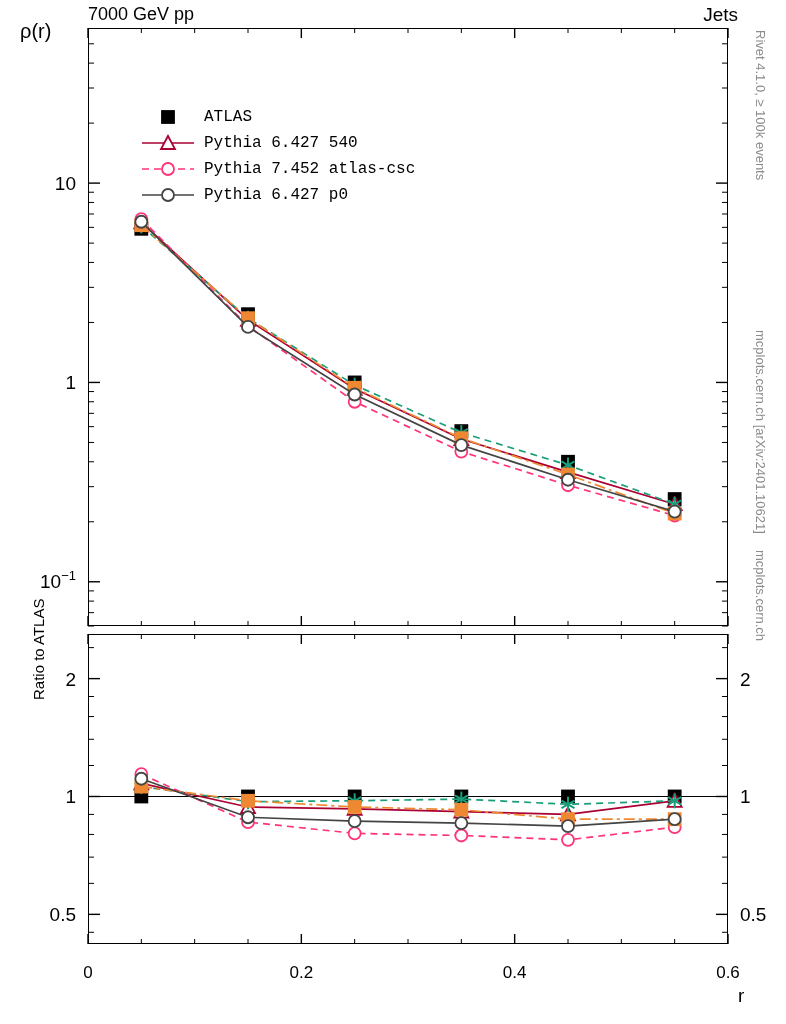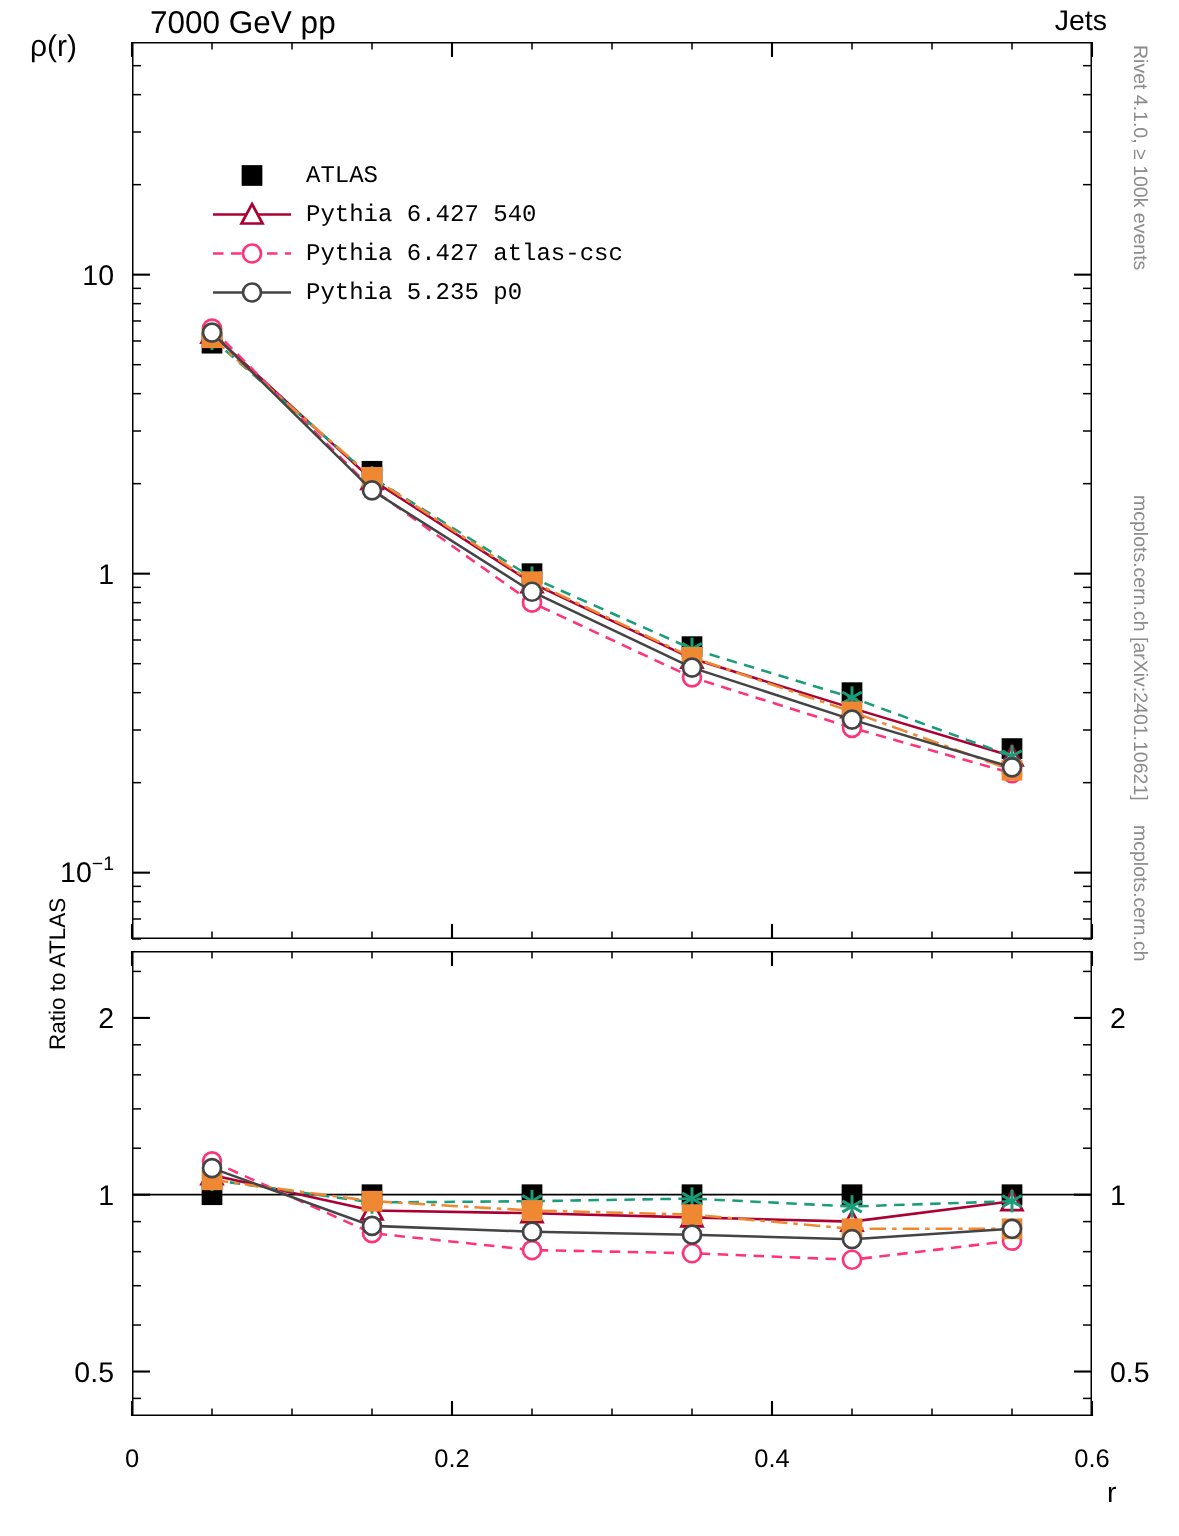--- a/index.html
+++ b/index.html
@@ -17,22 +17,22 @@
   }
   .root {
     position: absolute;
     left: 0; top: 0;
     width: 786px; height: 1024px;
   }
   .abs { position: absolute; }
 
   
   #header-left {
-    left: 100px; top: 4px;
-    font-size: 21px;
+    left: 88px; top: 4px;
+    font-size: 18px;
   }
   #header-right {
     right: 48px; top: 4px;
     font-size: 19px;
   }
 
   
   .vcap {
     position: absolute;
     transform-origin: left top;
@@ -158,28 +158,28 @@
           <line x1="2" y1="10" x2="54" y2="10" stroke="#aa0033" stroke-width="1.7"></line>
           <polygon points="28,3 35,16 21,16" stroke="#aa0033" stroke-width="1.8" fill="#ffffff"></polygon>
         </svg>
         <span class="legend-label">Pythia 6.427 540</span>
       </div>
       <div class="legend-row">
         <svg class="legend-marker" width="56" height="20">
           <line x1="2" y1="10" x2="54" y2="10" stroke="#ff3377" stroke-width="1.7" stroke-dasharray="7,5"></line>
           <circle cx="28" cy="10" r="6" stroke="#ff3377" stroke-width="1.8" fill="#ffffff"></circle>
         </svg>
-        <span class="legend-label">Pythia 6.427 atlas-csc</span>
+        <span class="legend-label">Pythia 7.452 atlas-csc</span>
       </div>
       <div class="legend-row">
         <svg class="legend-marker" width="56" height="20">
           <line x1="2" y1="10" x2="54" y2="10" stroke="#444444" stroke-width="1.7"></line>
           <circle cx="28" cy="10" r="6" stroke="#444444" stroke-width="1.8" fill="#ffffff"></circle>
         </svg>
-        <span class="legend-label">Pythia 5.235 p0</span>
+        <span class="legend-label">Pythia 6.427 p0</span>
       </div>
     </div>
 
   <svg class="abs" id="plot-svg" width="786" height="1024" style="left:0;top:0">
       <line x1="88" y1="626" x2="88" y2="616" stroke="#000" stroke-width="1.4"></line>
       <line x1="88" y1="28" x2="88" y2="38" stroke="#000" stroke-width="1.4"></line>
       <line x1="88" y1="944" x2="88" y2="934" stroke="#000" stroke-width="1.4"></line>
       <line x1="88" y1="634" x2="88" y2="644" stroke="#000" stroke-width="1.4"></line>
       <text x="88" y="978" font-family="&quot;Liberation Sans&quot;, sans-serif" font-size="17" fill="#000" text-anchor="middle">0</text>
       <line x1="301.33333333333337" y1="626" x2="301.33333333333337" y2="616" stroke="#000" stroke-width="1.4"></line>

